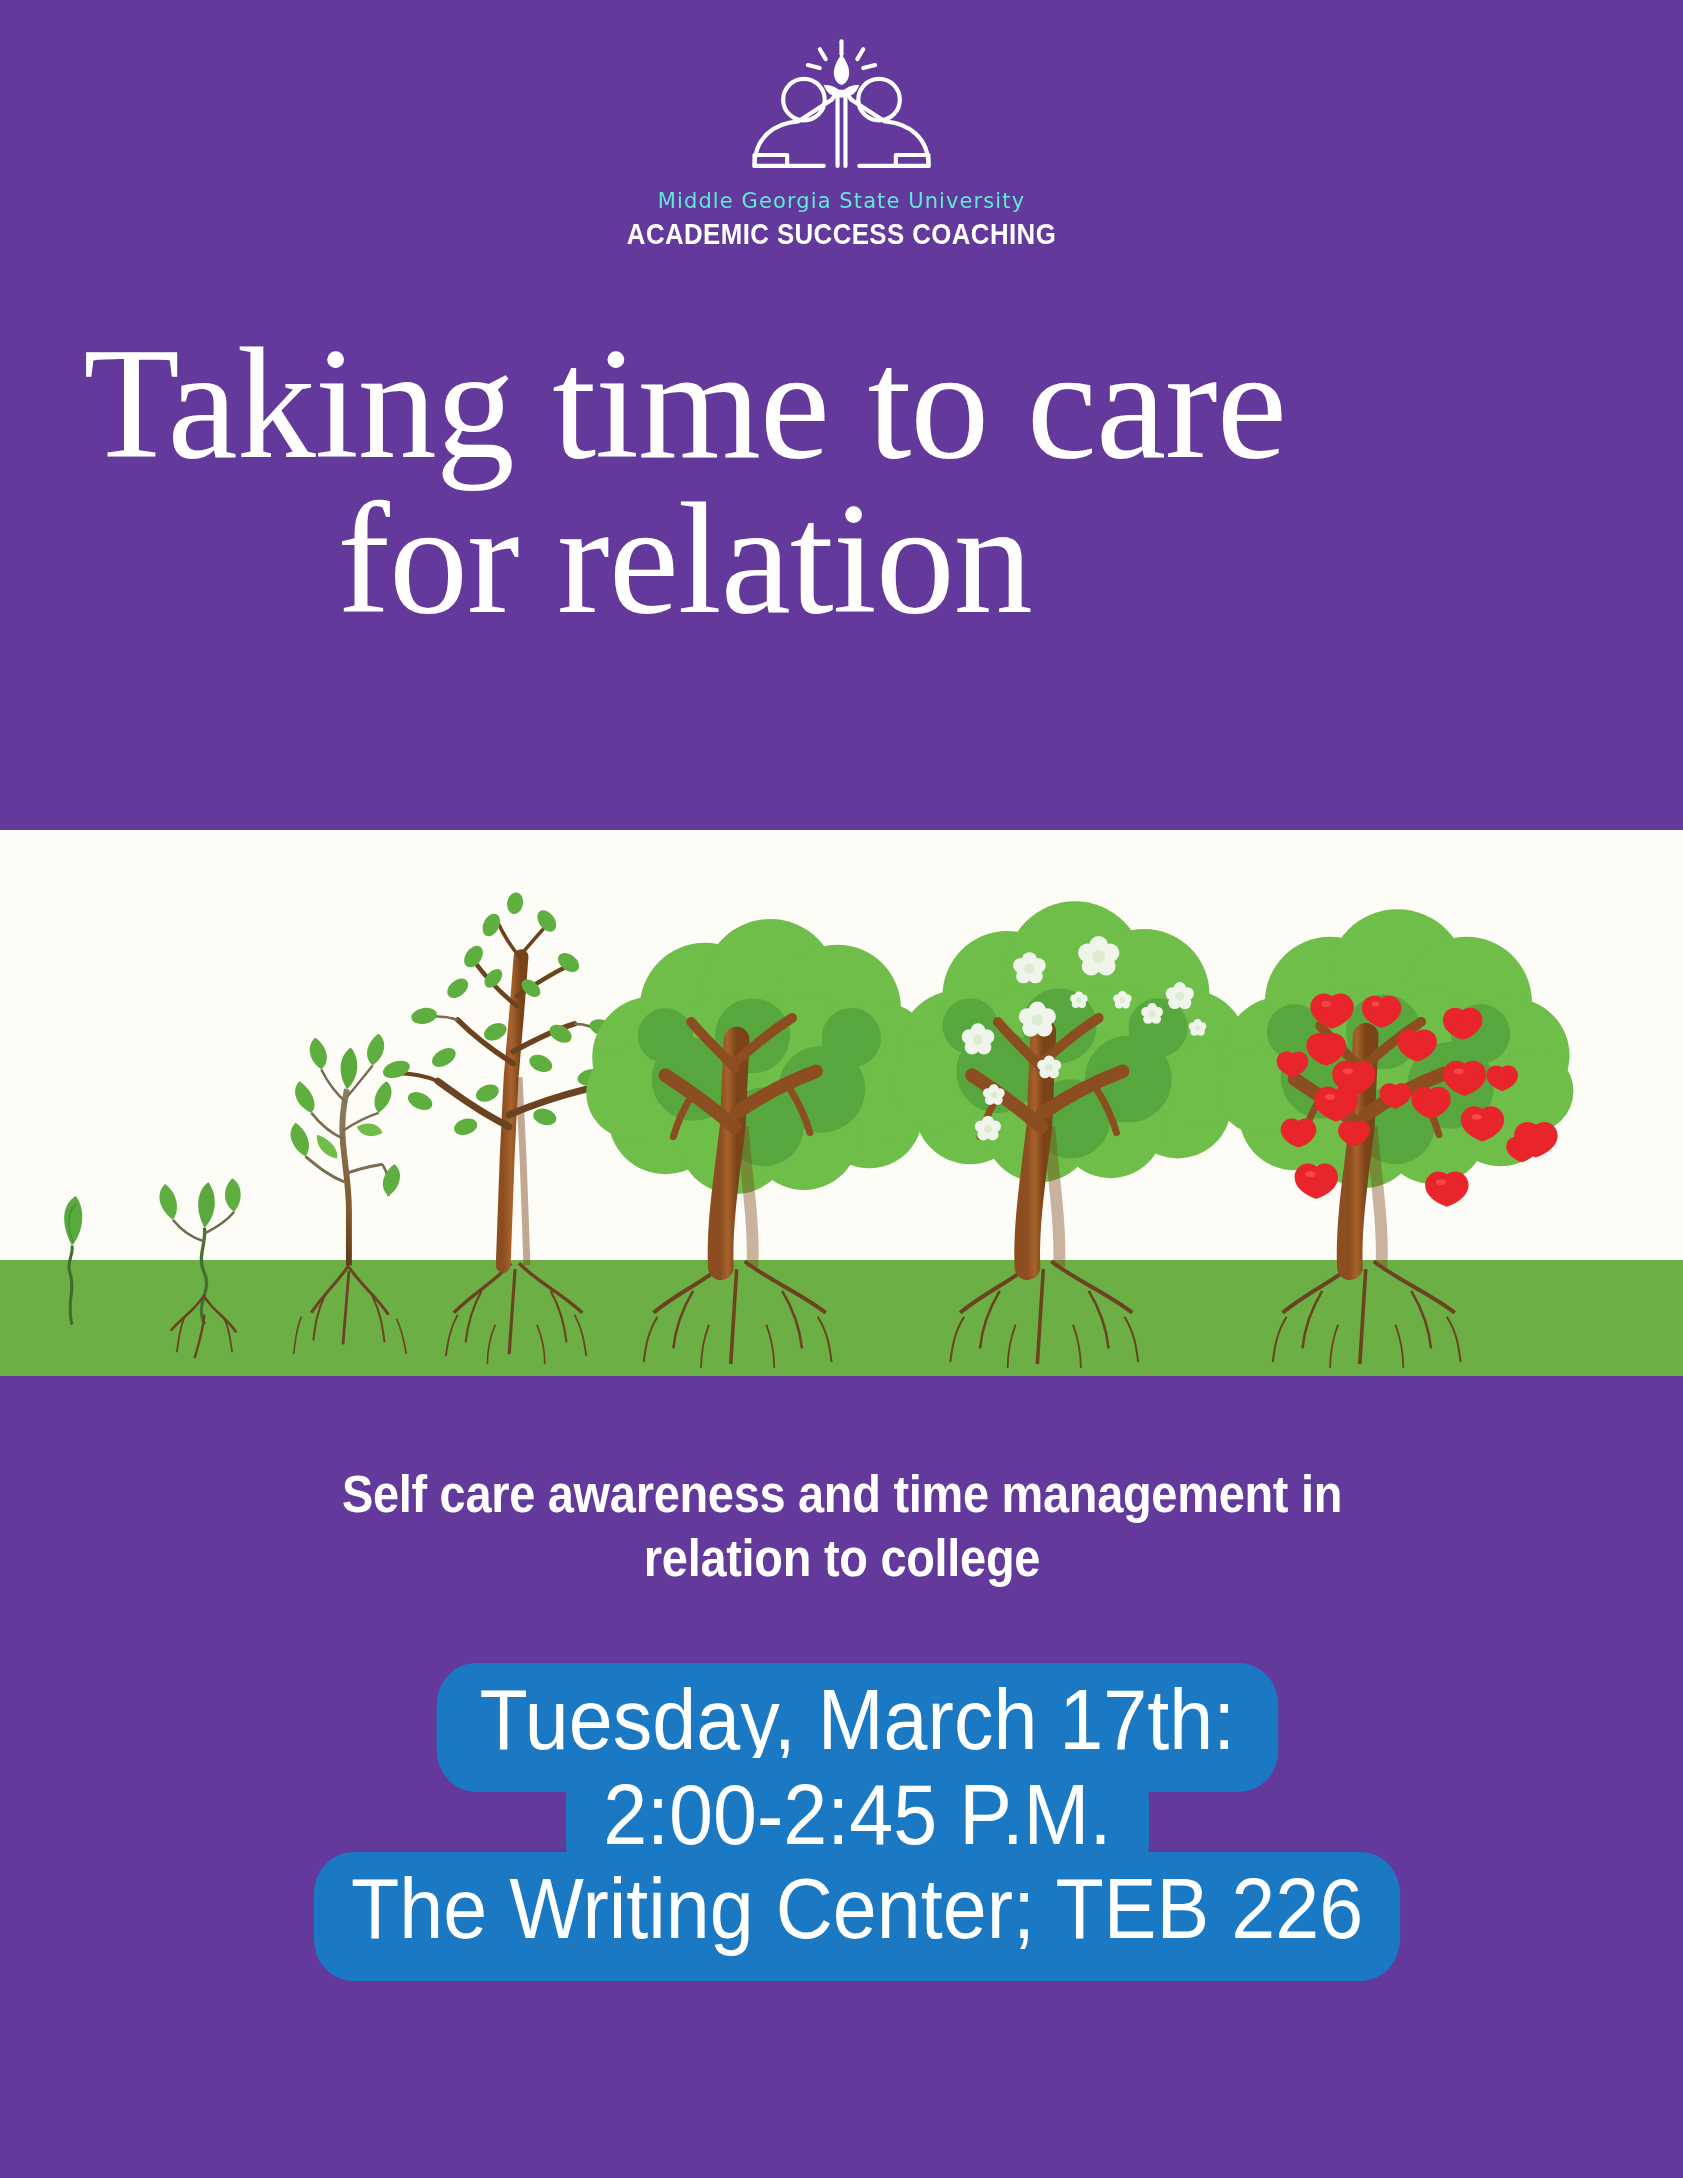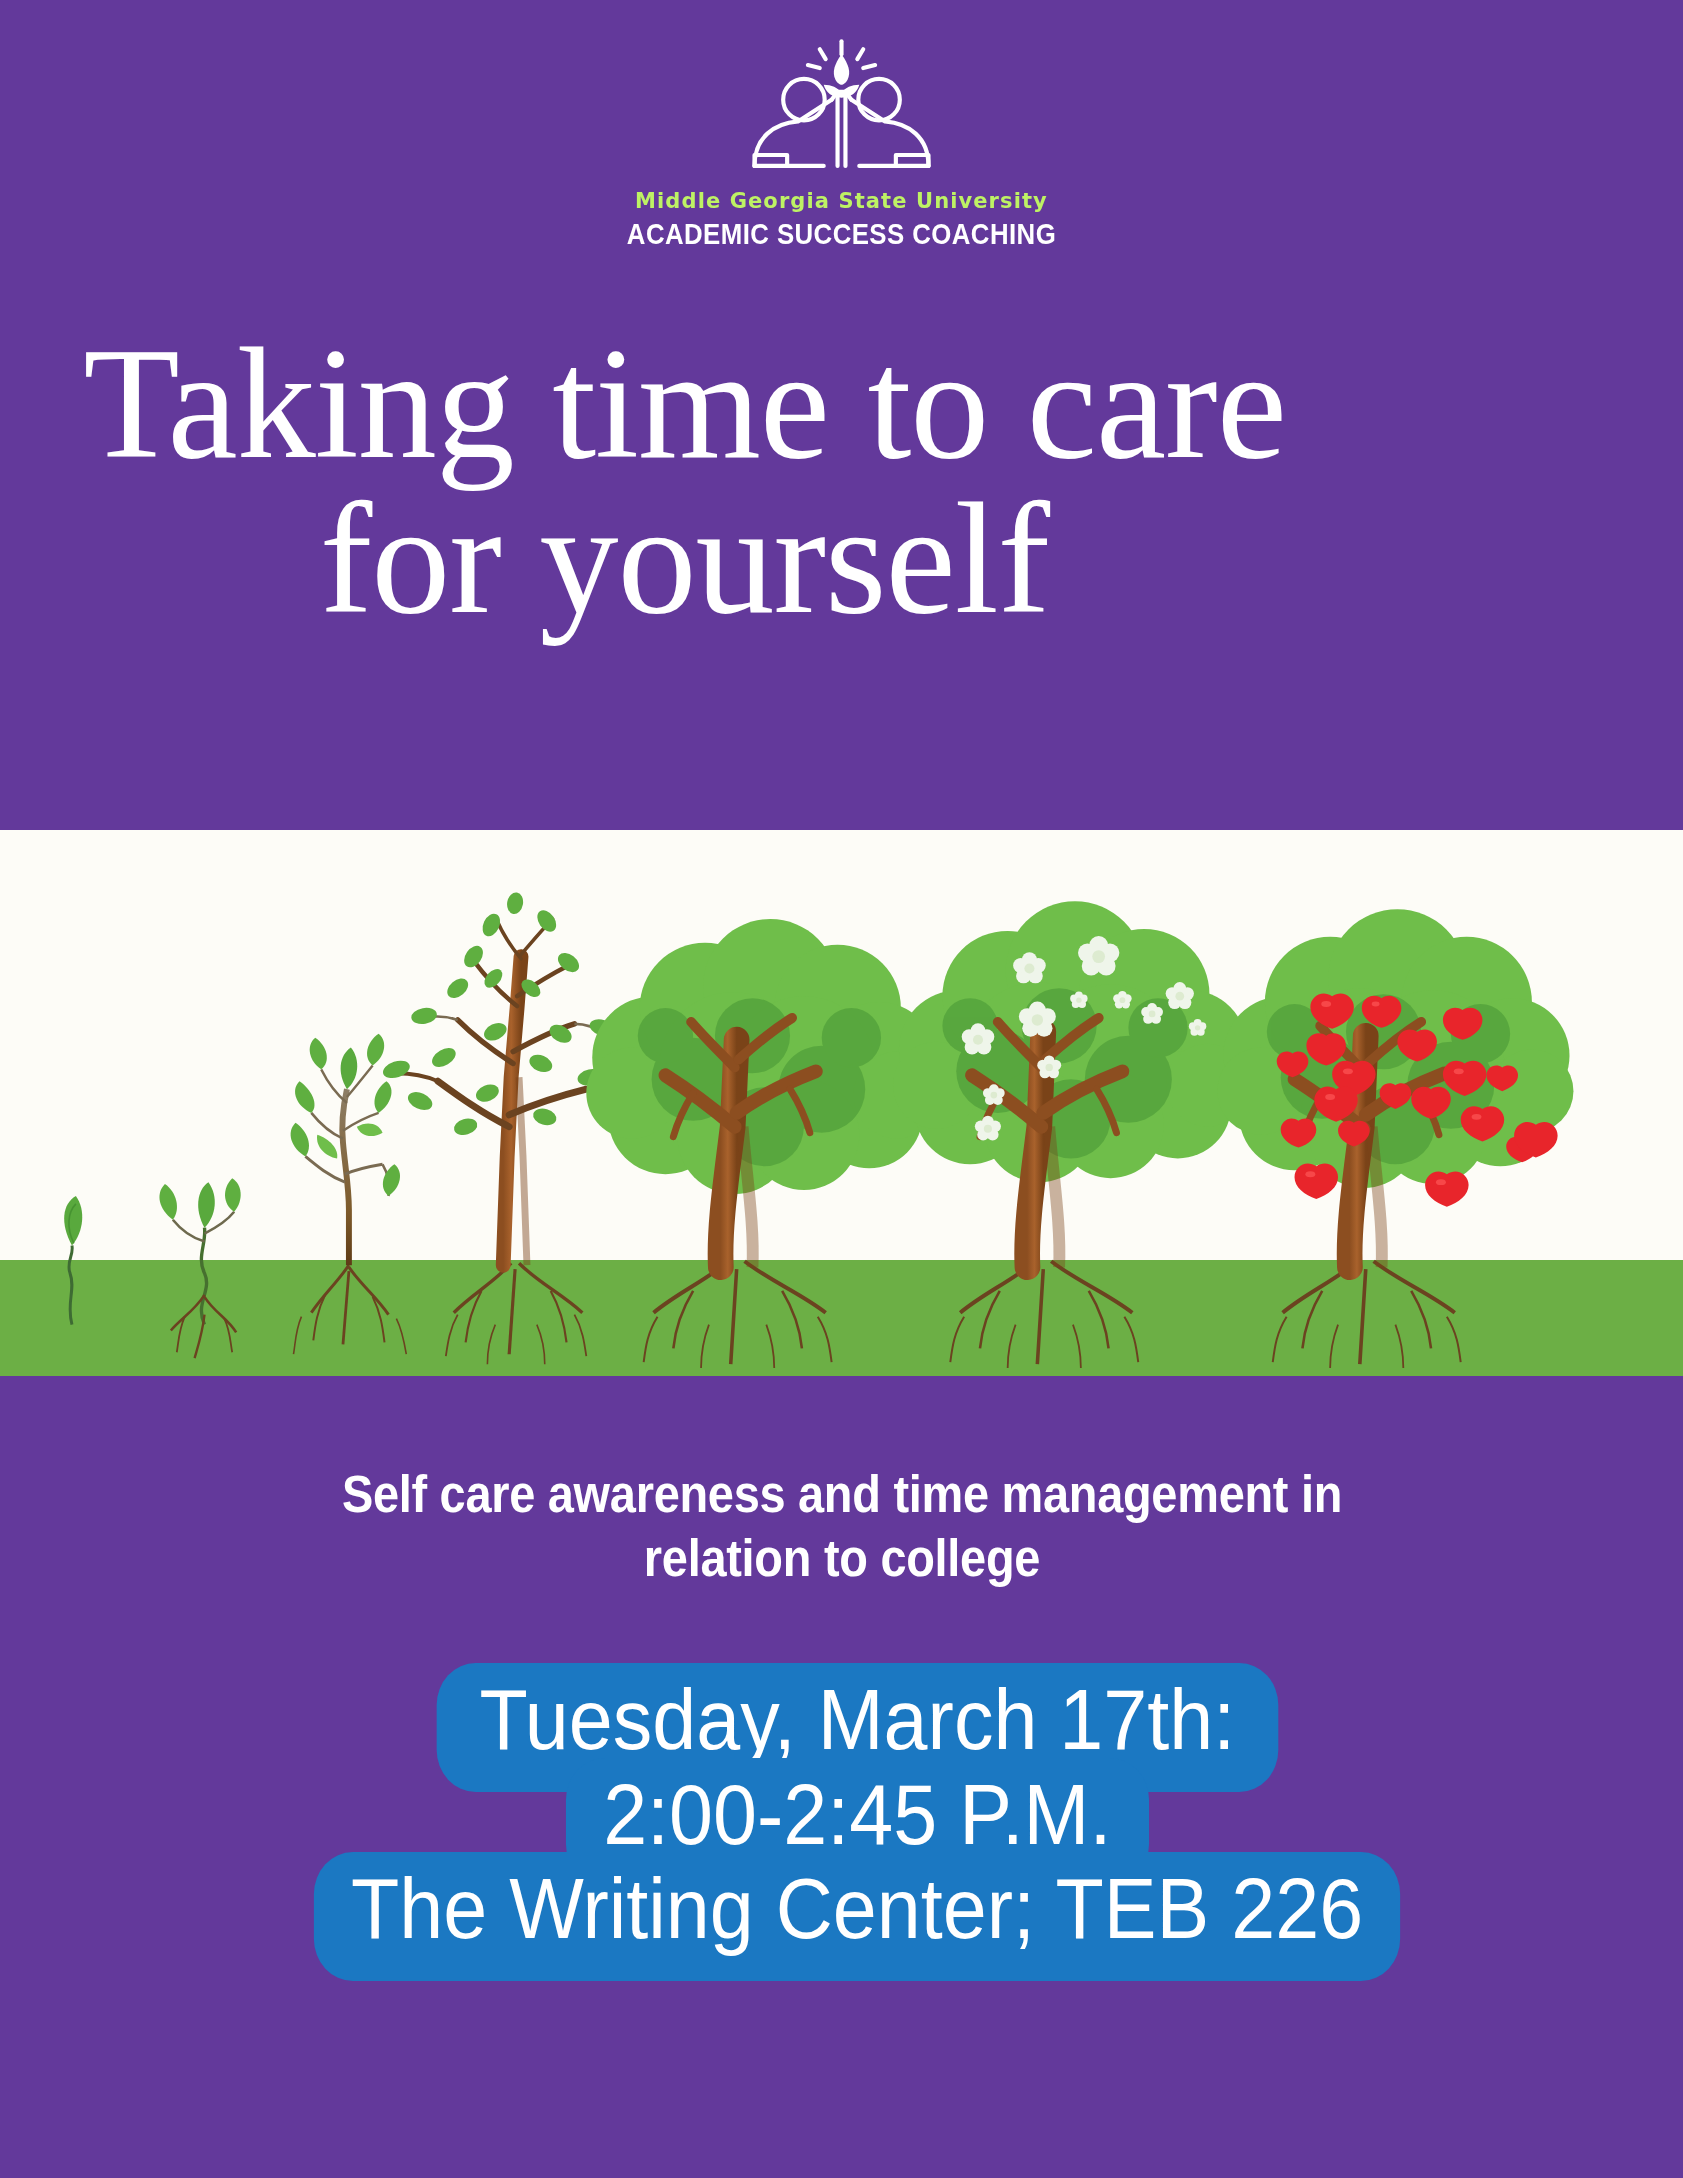--- a/index.html
+++ b/index.html
@@ -35,23 +35,23 @@
   .logo-mark {
     display: block;
     margin: 0 auto;
     width: 257px;
     height: 149px;
   }
   .logo-univ {
     margin-top: 2px;
     font-size: 21px;
     letter-spacing: 1.1px;
-    color: #bef264;
+    color: #5eead4;
     font-family: "DejaVu Sans", sans-serif;
-    font-weight: 700;
+    font-weight: 400;
   }
   .logo-dept {
     margin-top: 4px;
     font-size: 30px;
     letter-spacing: 0.5px;
     color: #FFFFFF;
     font-weight: 700;
     font-family: "Liberation Sans Narrow", "Liberation Sans", sans-serif;
     transform: scaleX(0.86);
   }
@@ -187,21 +187,21 @@
       <path d="M130 16 C 137 26, 140 34, 136 42 C 134 46, 130 47, 130 47 C 130 47, 126 46, 124 42 C 120 34, 123 26, 130 16 Z" fill="#FFFFFF"></path>
 
       <path d="M112 47 C 120 47, 126 50, 130 55 C 134 50, 140 47, 148 47 C 146 55, 139 60, 130 60 C 121 60, 114 55, 112 47 Z" fill="#FFFFFF"></path>
     </svg>
     <div class="logo-univ">Middle Georgia State University</div>
     <div class="logo-dept">ACADEMIC SUCCESS COACHING</div>
   </div>
 
   <div class="title">
     <span class="tline">Taking time to care</span>
-    <span class="tline">for yourself</span>
+    <span class="tline">for relation</span>
   </div>
 
   <div class="illus">
     <div class="grass"></div>
 
     <svg width="1683" height="546" viewBox="0 0 1700 552" style="position:absolute;left:0;top:0;">
       <defs>
         <linearGradient id="trunkG" x1="0" y1="0" x2="1" y2="0">
           <stop offset="0%" stop-color="#8C4E20"></stop>
           <stop offset="45%" stop-color="#A9622C"></stop>

